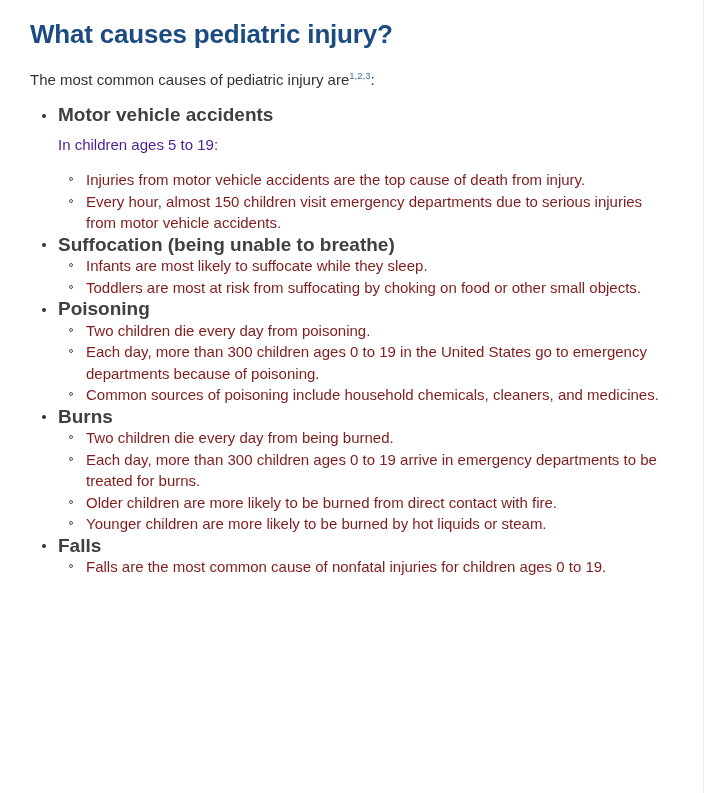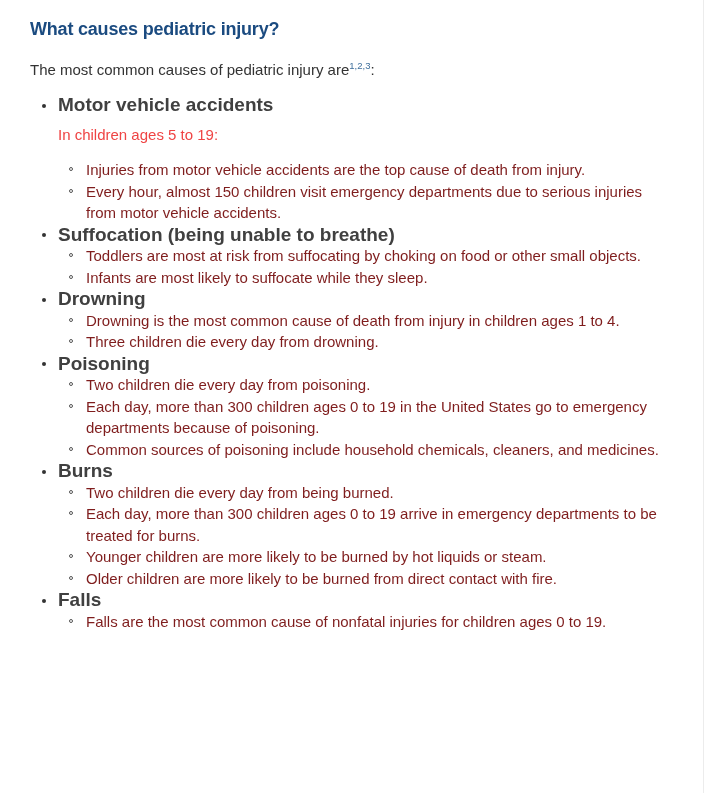--- a/index.html
+++ b/index.html
@@ -17,21 +17,21 @@
   }
   .page {
     box-sizing: border-box;
     width: 704px;
     height: 793px;
     padding: 10px 30px 0 30px;
     position: relative;
     border-right: 1px solid #ececec;
   }
   h1.page-title {
-    font-size: 18px;
+    font-size: 26px;
     font-weight: 600;
     color: #1b4b80;
     margin: 8px 0 0 0;
     letter-spacing: -0.2px;
     line-height: 1.25;
   }
   p.intro {
     font-size: 15px;
     color: #333333;
     margin: 18px 0 0 0;
@@ -68,21 +68,21 @@
     line-height: 21.5px;
     color: #404040;
     font-weight: 700;
   }
   .cause-title .normal {
     font-weight: 700;
   }
   .lead-in {
     font-size: 15px;
     line-height: 21.5px;
-    color: #ef4444;
+    color: #4c1d95;
     margin: 8px 0 14px 0;
   }
   ul.level2 {
     list-style: none;
     margin: 0;
     padding: 0;
   }
   ul.level2 > li.fact {
     position: relative;
     padding-left: 28px;
@@ -121,49 +121,42 @@
       <div class="lead-in">In children ages 5 to 19:</div>
       <ul class="level2">
         <li class="fact">Injuries from motor vehicle accidents are the top cause of death from injury.</li>
         <li class="fact">Every hour, almost 150 children visit emergency departments due to serious injuries from motor vehicle accidents.</li>
       </ul>
     </li>
 
     <li class="cause">
       <div class="cause-title"><span>Suffocation</span><span class="normal"> (being unable to breathe)</span></div>
       <ul class="level2">
+        <li class="fact">Infants are most likely to suffocate while they sleep.</li>
         <li class="fact">Toddlers are most at risk from suffocating by choking on food or other small objects.</li>
-        <li class="fact">Infants are most likely to suffocate while they sleep.</li>
       </ul>
     </li>
 
-    <li class="cause">
-      <div class="cause-title"><span>Drowning</span><span class="normal"></span></div>
-      <ul class="level2">
-        <li class="fact">Drowning is the most common cause of death from injury in children ages 1 to 4.</li>
-        <li class="fact">Three children die every day from drowning.</li>
-      </ul>
-    </li>
 
     <li class="cause">
       <div class="cause-title"><span>Poisoning</span><span class="normal"></span></div>
       <ul class="level2">
         <li class="fact">Two children die every day from poisoning.</li>
         <li class="fact">Each day, more than 300 children ages 0 to 19 in the United States go to emergency departments because of poisoning.</li>
         <li class="fact">Common sources of poisoning include household chemicals, cleaners, and medicines.</li>
       </ul>
     </li>
 
     <li class="cause">
       <div class="cause-title"><span>Burns</span><span class="normal"></span></div>
       <ul class="level2">
         <li class="fact">Two children die every day from being burned.</li>
         <li class="fact">Each day, more than 300 children ages 0 to 19 arrive in emergency departments to be treated for burns.</li>
+        <li class="fact">Older children are more likely to be burned from direct contact with fire.</li>
         <li class="fact">Younger children are more likely to be burned by hot liquids or steam.</li>
-        <li class="fact">Older children are more likely to be burned from direct contact with fire.</li>
       </ul>
     </li>
 
     <li class="cause">
       <div class="cause-title"><span>Falls</span><span class="normal"></span></div>
       <ul class="level2">
         <li class="fact">Falls are the most common cause of nonfatal injuries for children ages 0 to 19.</li>
       </ul>
     </li>
 

